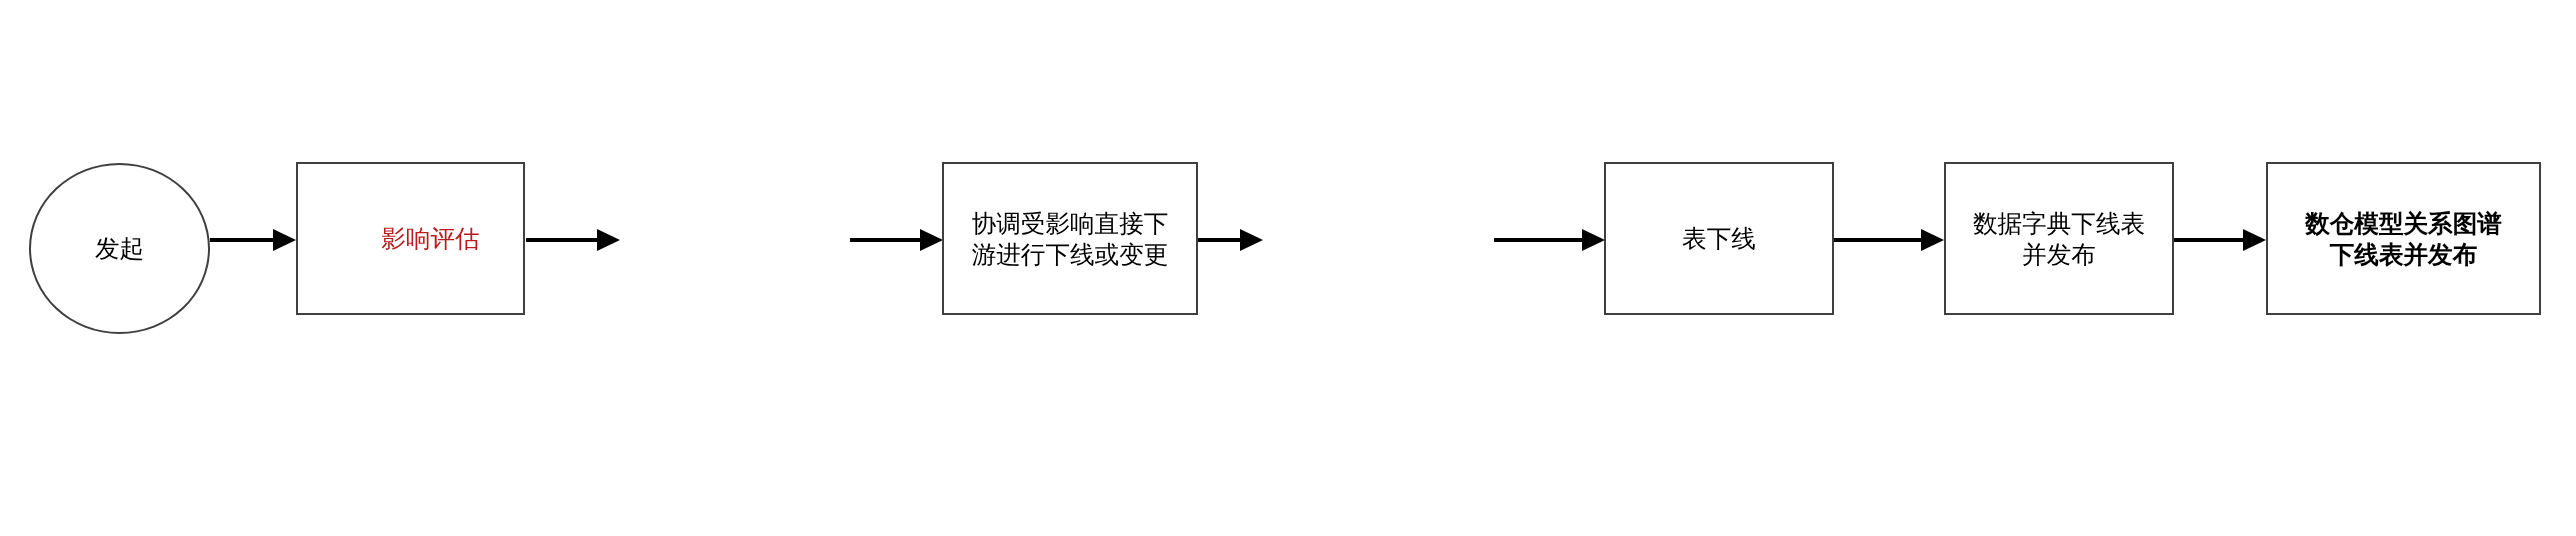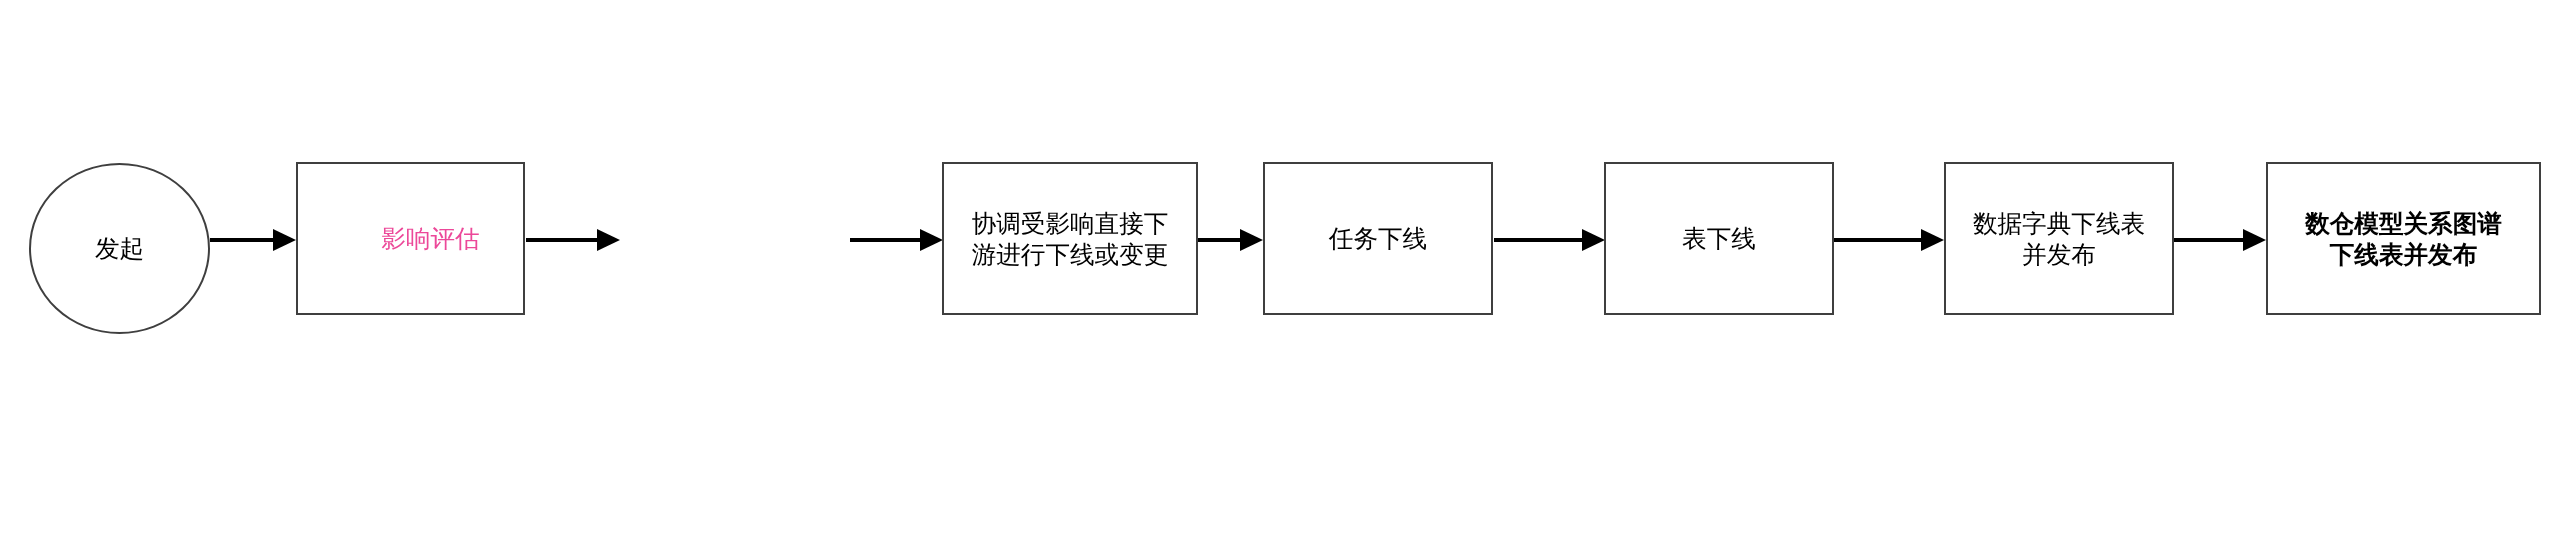--- a/index.html
+++ b/index.html
@@ -93,28 +93,25 @@
       <div class="edge-head" style="left: 87px;"></div>
     </div>
     <div class="edge" style="left: 2174px; top: 238px; width: 92px;">
       <div class="edge-line" style="width: 71px;"></div>
       <div class="edge-head" style="left: 69px;"></div>
     </div>
     <div class="node node-start" style="left: 29px; top: 163px; width: 181px; height: 171px; border-color: rgb(63, 63, 63); background: rgb(255, 255, 255);">
       <div class="node-label" style="color: rgb(0, 0, 0);">发起</div>
     </div>
     <div class="node node-process" style="left: 296px; top: 162px; width: 229px; height: 153px; border-color: rgb(63, 63, 63); background: rgb(255, 255, 255);">
-      <div class="node-label" style="color: #ec4899; margin-left: 40px;">影响评估</div>
+      <div class="node-label" style="color: #b91c1c; margin-left: 40px;">影响评估</div>
     </div>
     <div class="node node-process" style="left: 942px; top: 162px; width: 256px; height: 153px; border-color: rgb(63, 63, 63); background: rgb(255, 255, 255);">
       <div class="node-label" style="color: rgb(0, 0, 0);">协调受影响直接下
 游进行下线或变更</div>
-    </div>
-    <div class="node node-process" style="left: 1263px; top: 162px; width: 230px; height: 153px; border-color: rgb(63, 63, 63); background: rgb(255, 255, 255);">
-      <div class="node-label" style="color: rgb(0, 0, 0);">任务下线</div>
     </div>
     <div class="node node-process" style="left: 1944px; top: 162px; width: 230px; height: 153px; border-color: rgb(63, 63, 63); background: rgb(255, 255, 255);">
       <div class="node-label" style="color: rgb(0, 0, 0);">数据字典下线表
 并发布</div>
     </div>
     <div class="node node-process" style="left: 1604px; top: 162px; width: 230px; height: 153px; border-color: rgb(63, 63, 63); background: rgb(255, 255, 255);">
       <div class="node-label" style="color: rgb(0, 0, 0);">表下线</div>
     </div>
     <div class="node node-process" style="left: 2266px; top: 162px; width: 275px; height: 153px; border-color: rgb(63, 63, 63); background: rgb(255, 255, 255); font-weight: bold;">
       <div class="node-label" style="color: rgb(0, 0, 0);">数仓模型关系图谱

